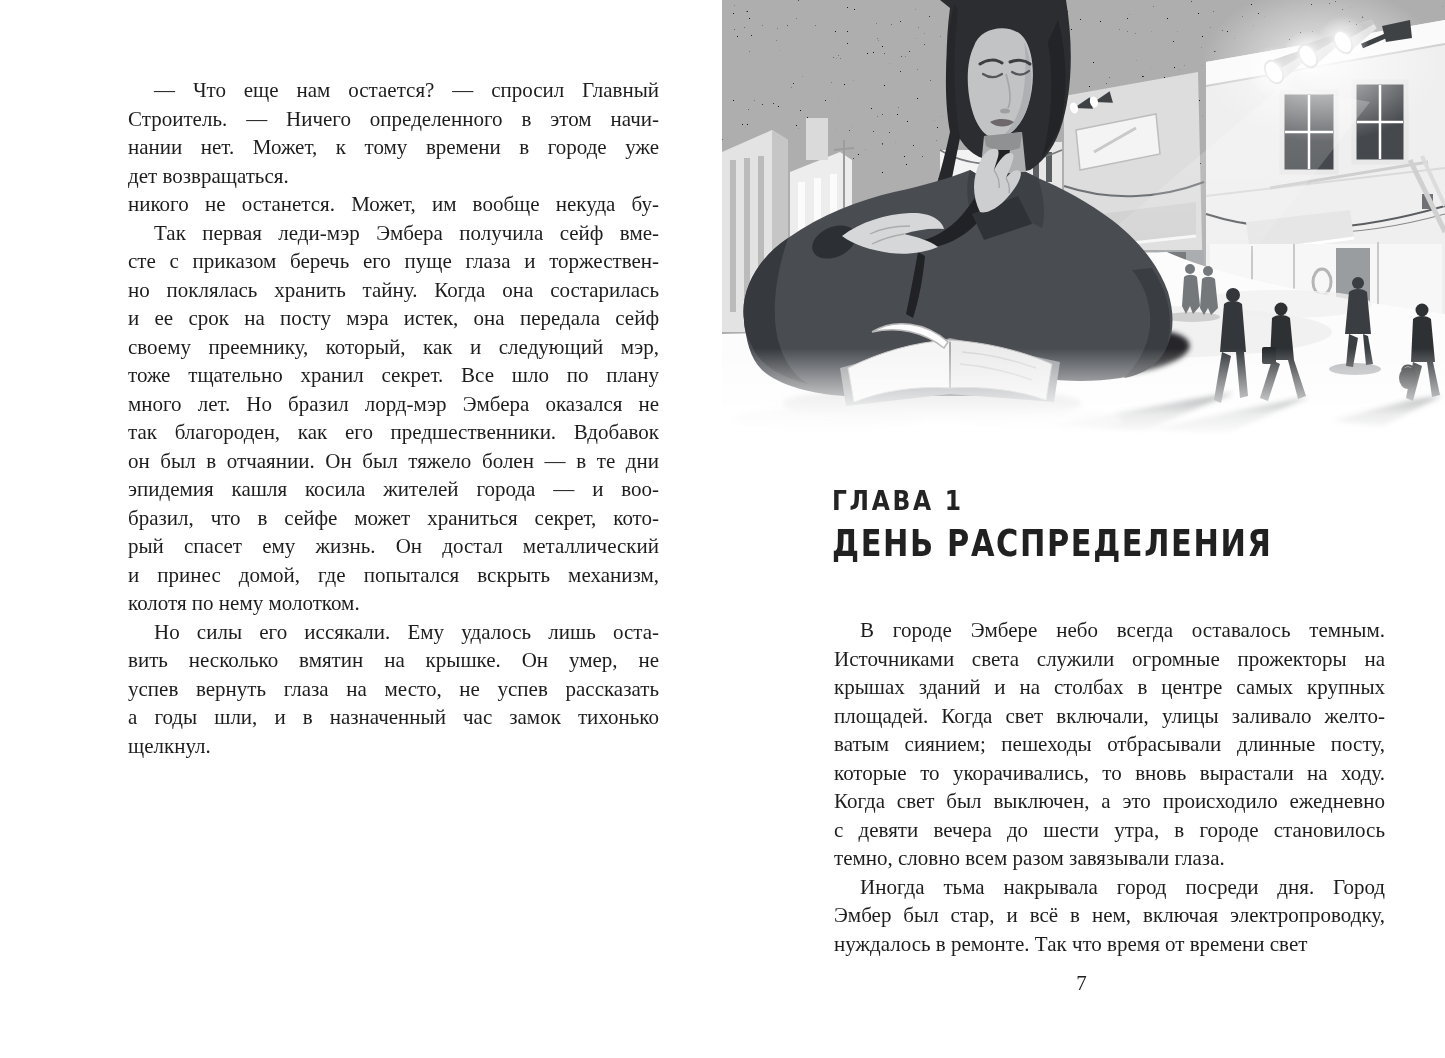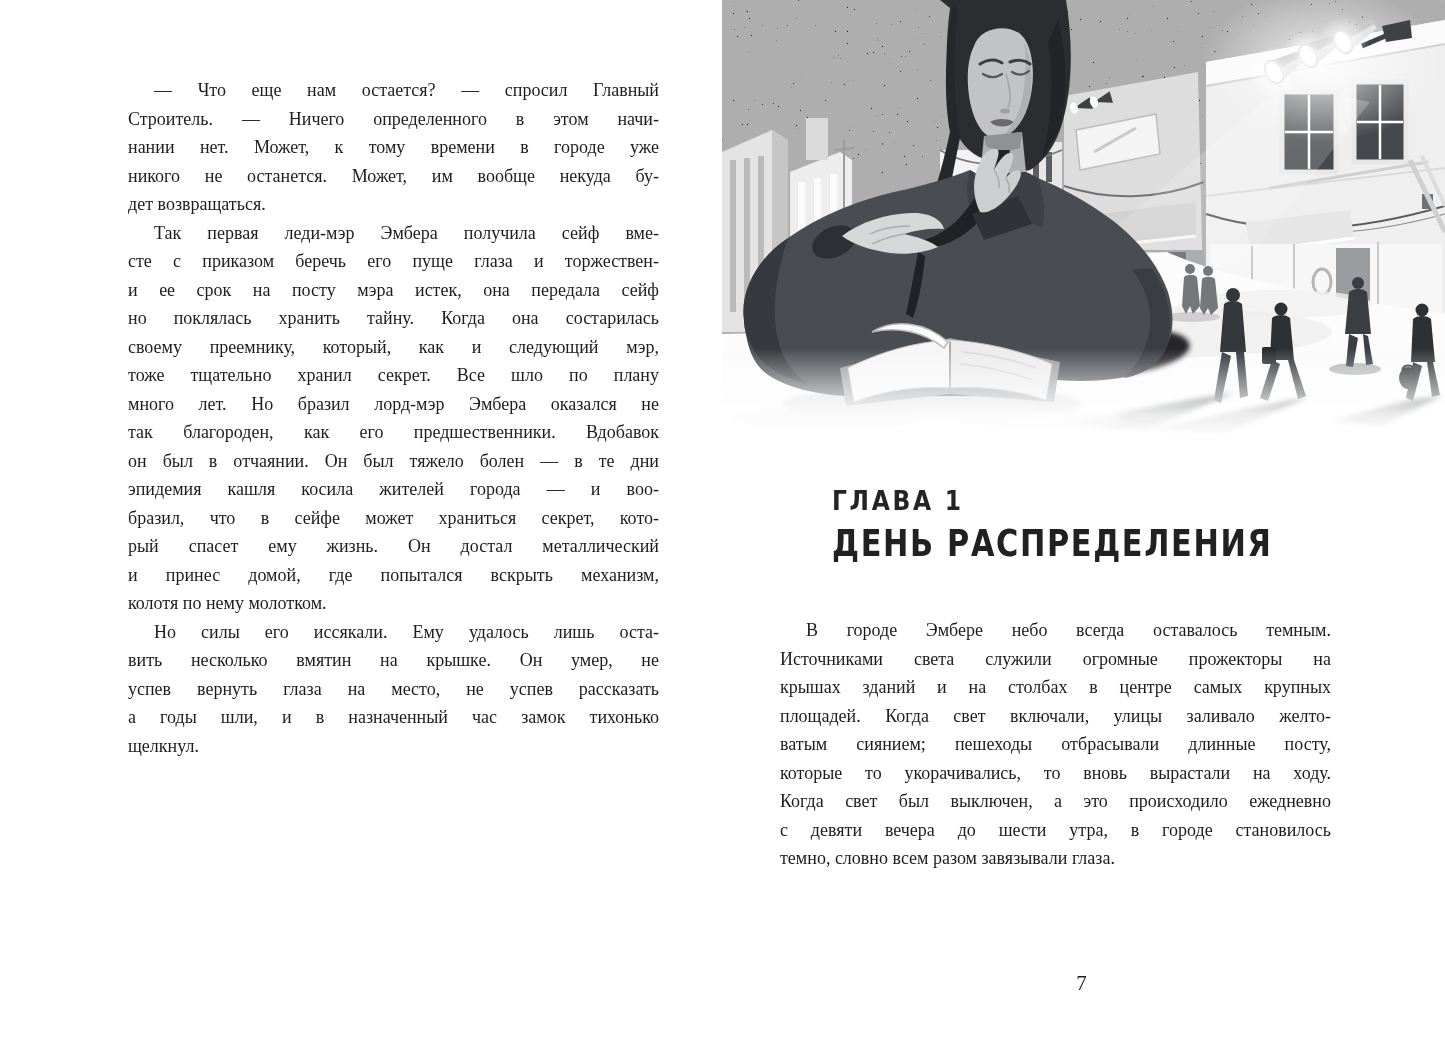--- a/index.html
+++ b/index.html
@@ -1,25 +1,25 @@
 <!DOCTYPE html>
 <html><head>
 <meta charset="utf-8">
 <style>
   html,body{margin:0;padding:0;background:#ffffff;}
   .spread{
     position:relative;width:1445px;height:1058px;background:#ffffff;overflow:hidden;
     font-family:"Liberation Serif","DejaVu Serif",serif;color:#1d1d1d;
   }
-  .body-text{position:absolute;font-size:18px;line-height:28.5px;}
+  .body-text{position:absolute;font-size:21px;line-height:28.5px;}
   .body-text .line{text-align:justify;text-align-last:justify;}
   .body-text .line.last{text-align-last:auto;}
   .body-text .line.first{text-indent:26px;}
   .left-col{left:128px;top:76px;width:531px;}
-  .right-col{left:780px;top:616px;width:551px;}
+  .right-col{left:834px;top:616px;width:551px;}
   .chapter-label{
     position:absolute;left:832px;top:488px;
     font-family:"DejaVu Sans","Liberation Sans",sans-serif;font-weight:bold;
     font-size:26px;line-height:27px;letter-spacing:3px;color:#242424;
     transform:scaleX(.9);transform-origin:0 50%;white-space:nowrap;
   }
   .chapter-title{
     position:absolute;left:832px;top:524px;
     font-family:"DejaVu Sans","Liberation Sans",sans-serif;font-weight:bold;
     font-size:37px;line-height:40px;letter-spacing:2px;color:#212121;
@@ -31,28 +31,28 @@
 </head>
 <body>
 
 <div class="spread">
 
   <div class="body-text left-col">
       <div class="para">
         <div class="line first">— Что еще нам остается? — спросил Главный</div>
         <div class="line">Строитель. — Ничего определенного в этом начи-</div>
         <div class="line">нании нет. Может, к тому времени в городе уже</div>
+        <div class="line last">дет возвращаться.</div>
         <div class="line">никого не останется. Может, им вообще некуда бу-</div>
-        <div class="line last">дет возвращаться.</div>
       </div>
       <div class="para">
         <div class="line first">Так первая леди-мэр Эмбера получила сейф вме-</div>
         <div class="line">сте с приказом беречь его пуще глаза и торжествен-</div>
+        <div class="line">но поклялась хранить тайну. Когда она состарилась</div>
         <div class="line">и ее срок на посту мэра истек, она передала сейф</div>
-        <div class="line">но поклялась хранить тайну. Когда она состарилась</div>
         <div class="line">своему преемнику, который, как и следующий мэр,</div>
         <div class="line">тоже тщательно хранил секрет. Все шло по плану</div>
         <div class="line">много лет. Но бразил лорд-мэр Эмбера оказался не</div>
         <div class="line">так благороден, как его предшественники. Вдобавок</div>
         <div class="line">он был в отчаянии. Он был тяжело болен — в те дни</div>
         <div class="line">эпидемия кашля косила жителей города — и воо-</div>
         <div class="line">бразил, что в сейфе может храниться секрет, кото-</div>
         <div class="line">рый спасет ему жизнь. Он достал металлический</div>
         <div class="line">и принес домой, где попытался вскрыть механизм,</div>
         <div class="line last">колотя по нему молотком.</div>
@@ -325,17 +325,22 @@
         <div class="line first">В городе Эмбере небо всегда оставалось темным.</div>
         <div class="line">Источниками света служили огромные прожекторы на</div>
         <div class="line">крышах зданий и на столбах в центре самых крупных</div>
         <div class="line">площадей. Когда свет включали, улицы заливало желто-</div>
         <div class="line">ватым сиянием; пешеходы отбрасывали длинные посту,</div>
         <div class="line">которые то укорачивались, то вновь вырастали на ходу.</div>
         <div class="line">Когда свет был выключен, а это происходило ежедневно</div>
         <div class="line">с девяти вечера до шести утра, в городе становилось</div>
         <div class="line last">темно, словно всем разом завязывали глаза.</div>
       </div>
+      <div class="para">
+        <div class="line first">Иногда тьма накрывала город посреди дня. Город</div>
+        <div class="line">Эмбер был стар, и всё в нем, включая электропроводку,</div>
+        <div class="line last">нуждалось в ремонте. Так что время от времени свет</div>
+      </div>
     </div>
 
   <div class="page-number">7</div>
 
 </div>
 
 </body></html>

